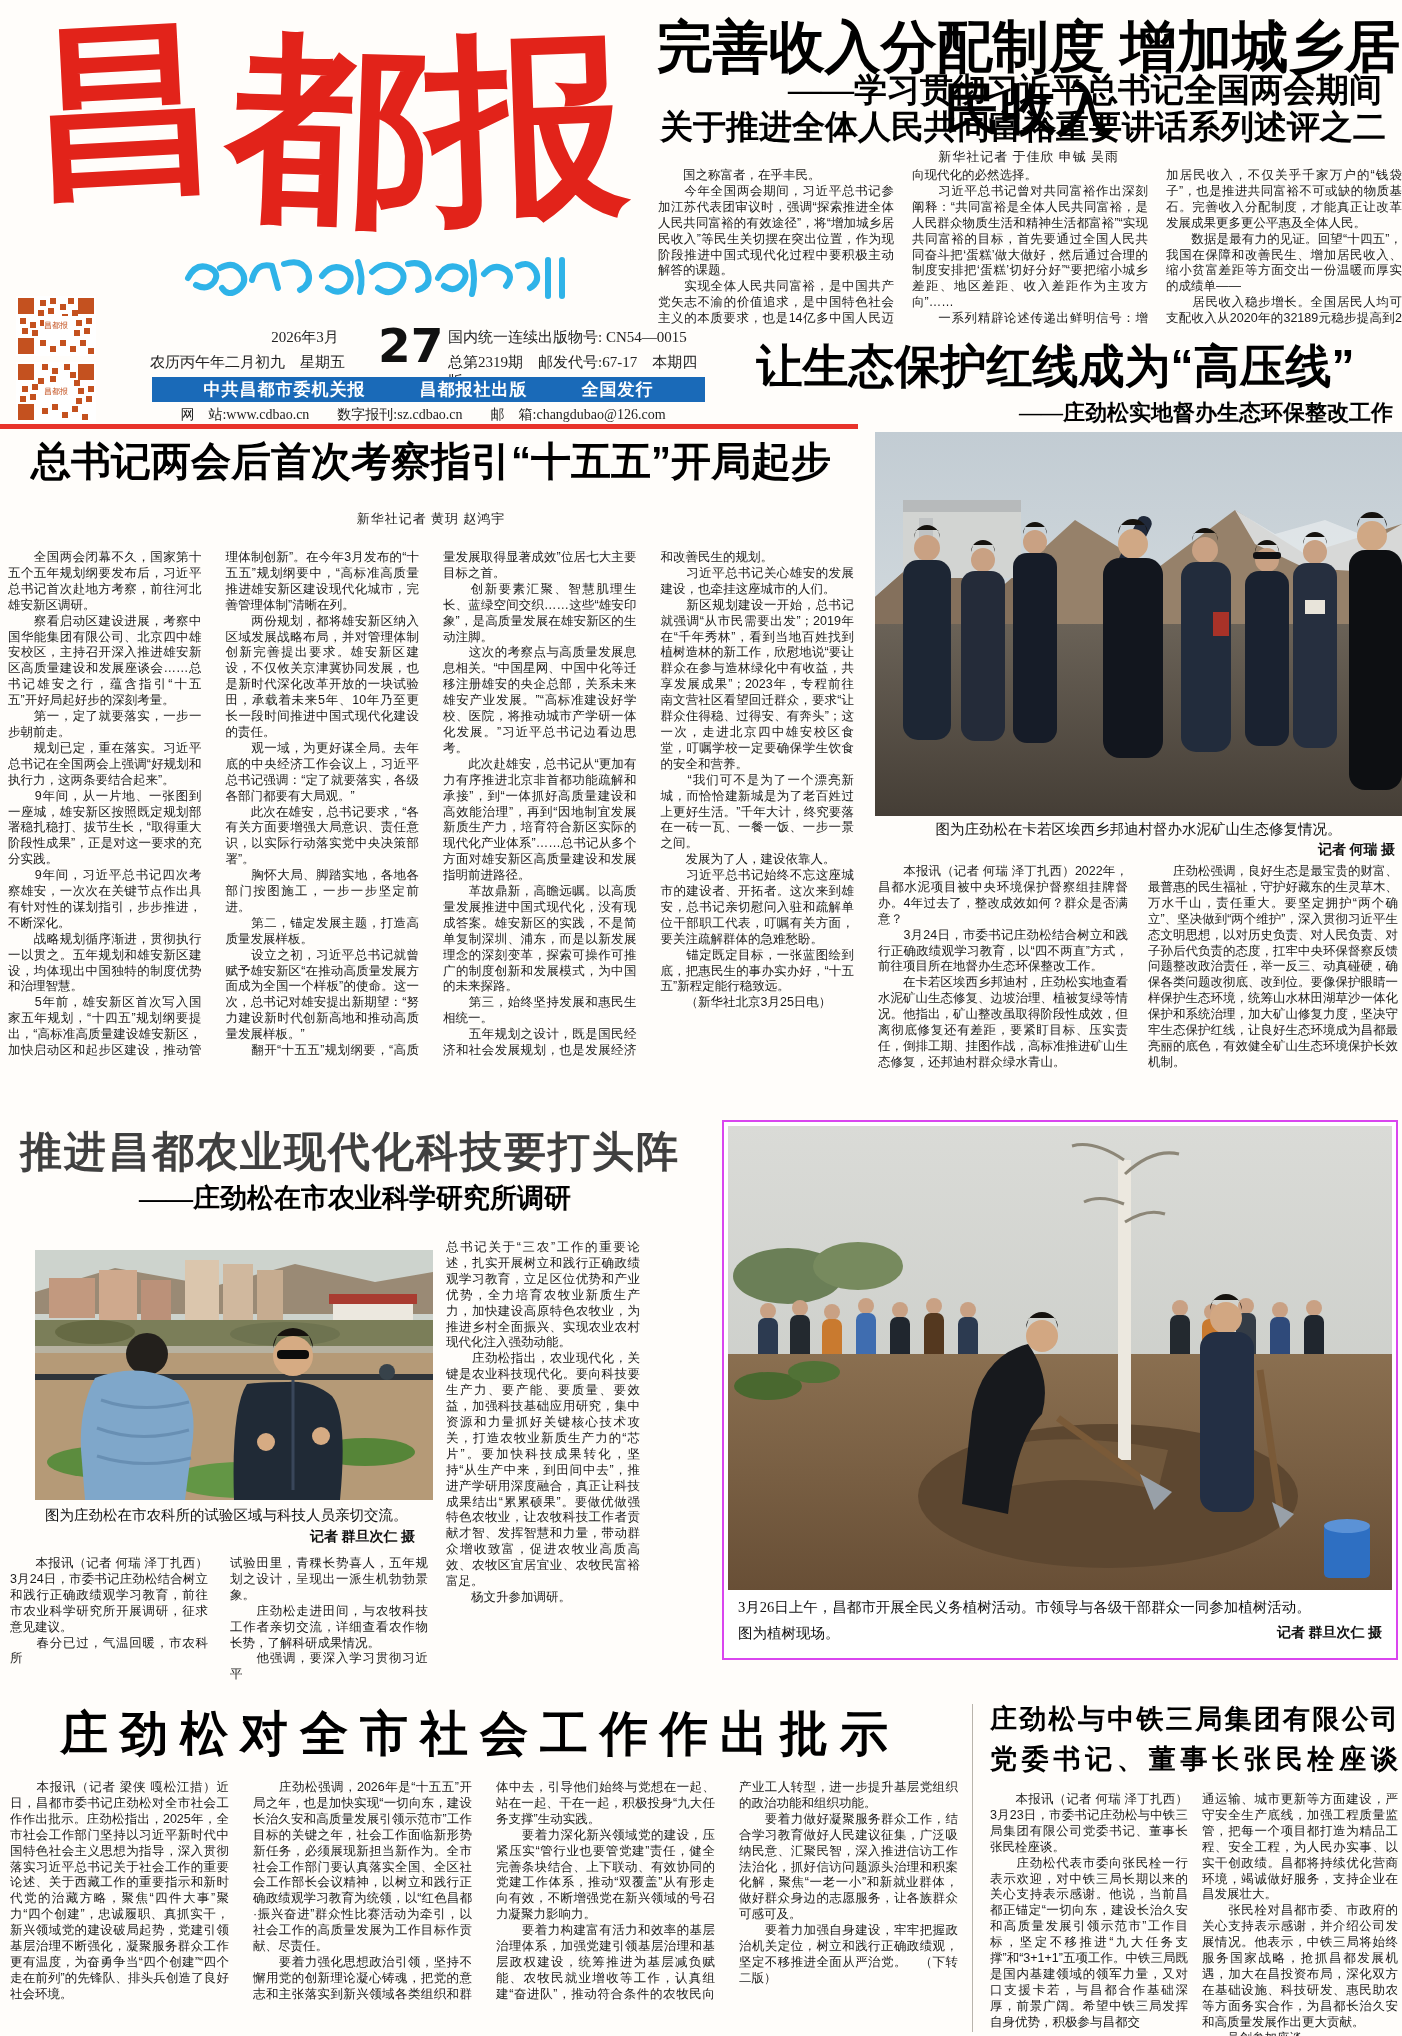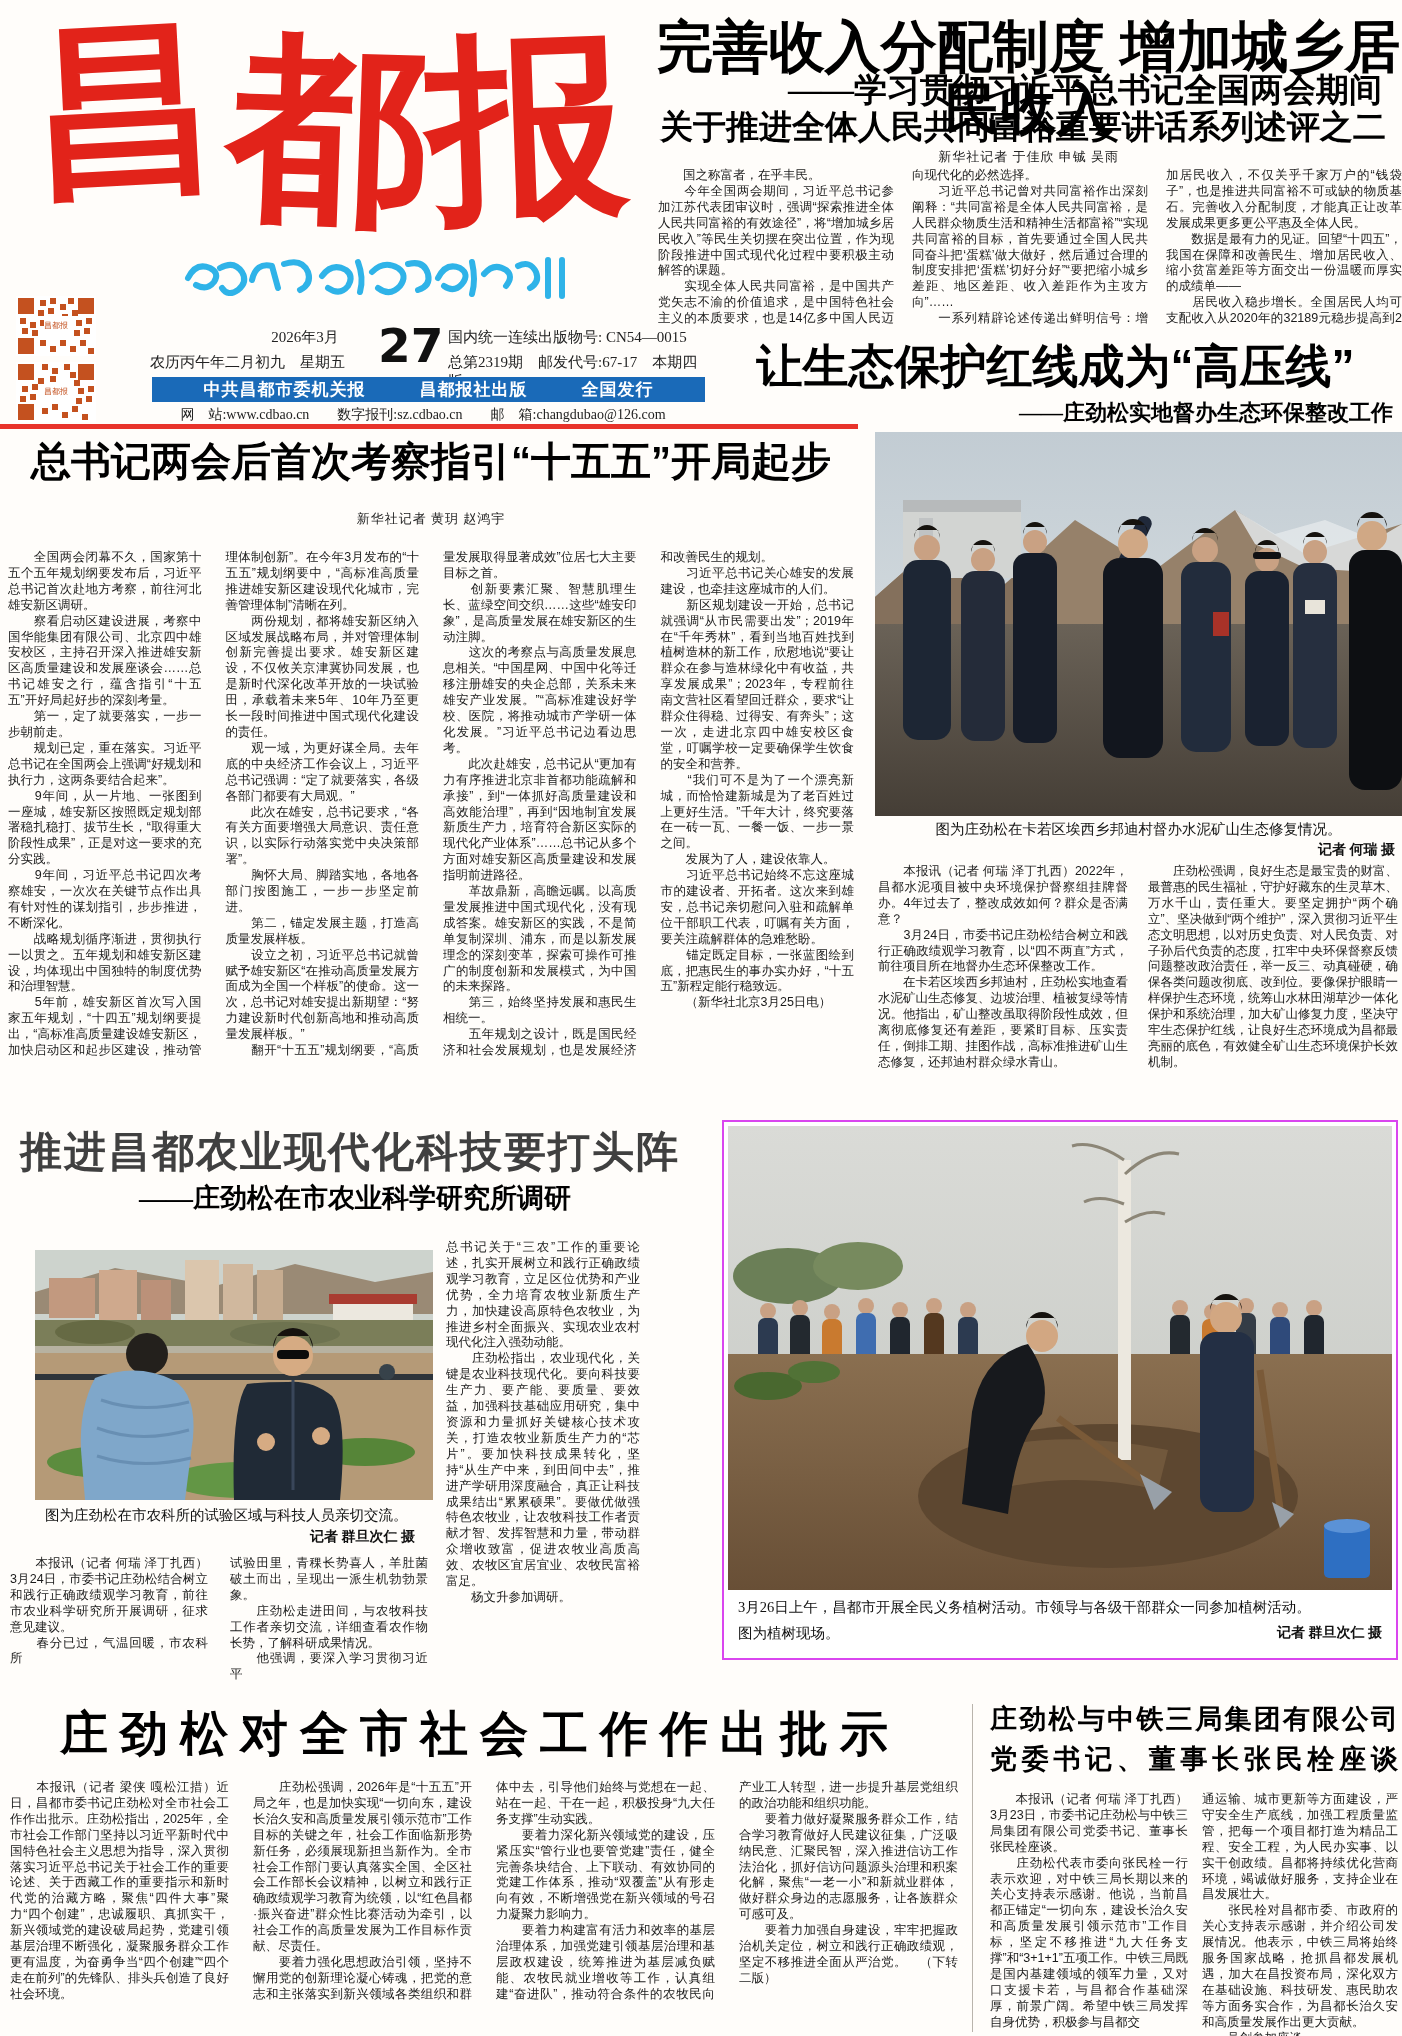--- a/index.html
+++ b/index.html
@@ -321,21 +321,21 @@
         <path d="M258,130 v110" stroke="#39465a" stroke-width="3"></path>
         <circle cx="231" cy="192" r="9" fill="#d6ab83"></circle>
         <circle cx="286" cy="186" r="9" fill="#d6ab83"></circle>
       </g>
     </svg>
 
     <div class="caption abs" style="left:45px;top:1506px;width:392px">图为庄劲松在市农科所的试验区域与科技人员亲切交流。</div>
     <div class="credit abs" style="left:45px;top:1528px;width:370px;text-align:right">记者 群旦次仁 摄</div>
     <div class="bodytext abs" style="left:10px;top:1556px;width:198px;height:140px">　　本报讯（记者 何瑞 泽丁扎西）3月24日，市委书记庄劲松结合树立和践行正确政绩观学习教育，前往市农业科学研究所开展调研，征求意见建议。
 　　春分已过，气温回暖，市农科所</div>
-    <div class="bodytext abs" style="left:230px;top:1556px;width:198px;height:140px">试验田里，青稞长势喜人，羊肚菌破土而出，呈现出一派生机勃勃景象。
+    <div class="bodytext abs" style="left:230px;top:1556px;width:198px;height:140px">试验田里，青稞长势喜人，五年规划之设计，呈现出一派生机勃勃景象。
 　　庄劲松走进田间，与农牧科技工作者亲切交流，详细查看农作物长势，了解科研成果情况。
 　　他强调，要深入学习贯彻习近平</div>
     <div class="bodytext abs" style="left:446px;top:1240px;width:194px;height:456px">总书记关于“三农”工作的重要论述，扎实开展树立和践行正确政绩观学习教育，立足区位优势和产业优势，全力培育农牧业新质生产力，加快建设高原特色农牧业，为推进乡村全面振兴、实现农业农村现代化注入强劲动能。
 　　庄劲松指出，农业现代化，关键是农业科技现代化。要向科技要生产力、要产能、要质量、要效益，加强科技基础应用研究，集中资源和力量抓好关键核心技术攻关，打造农牧业新质生产力的“芯片”。要加快科技成果转化，坚持“从生产中来，到田间中去”，推进产学研用深度融合，真正让科技成果结出“累累硕果”。要做优做强特色农牧业，让农牧科技工作者贡献才智、发挥智慧和力量，带动群众增收致富，促进农牧业高质高效、农牧区宜居宜业、农牧民富裕富足。
 　　杨文升参加调研。</div>
   </section>
 
   <section class="treeframe">
     <svg style="margin:4px" width="664" height="464" viewBox="0 0 664 464">
       <defs>

